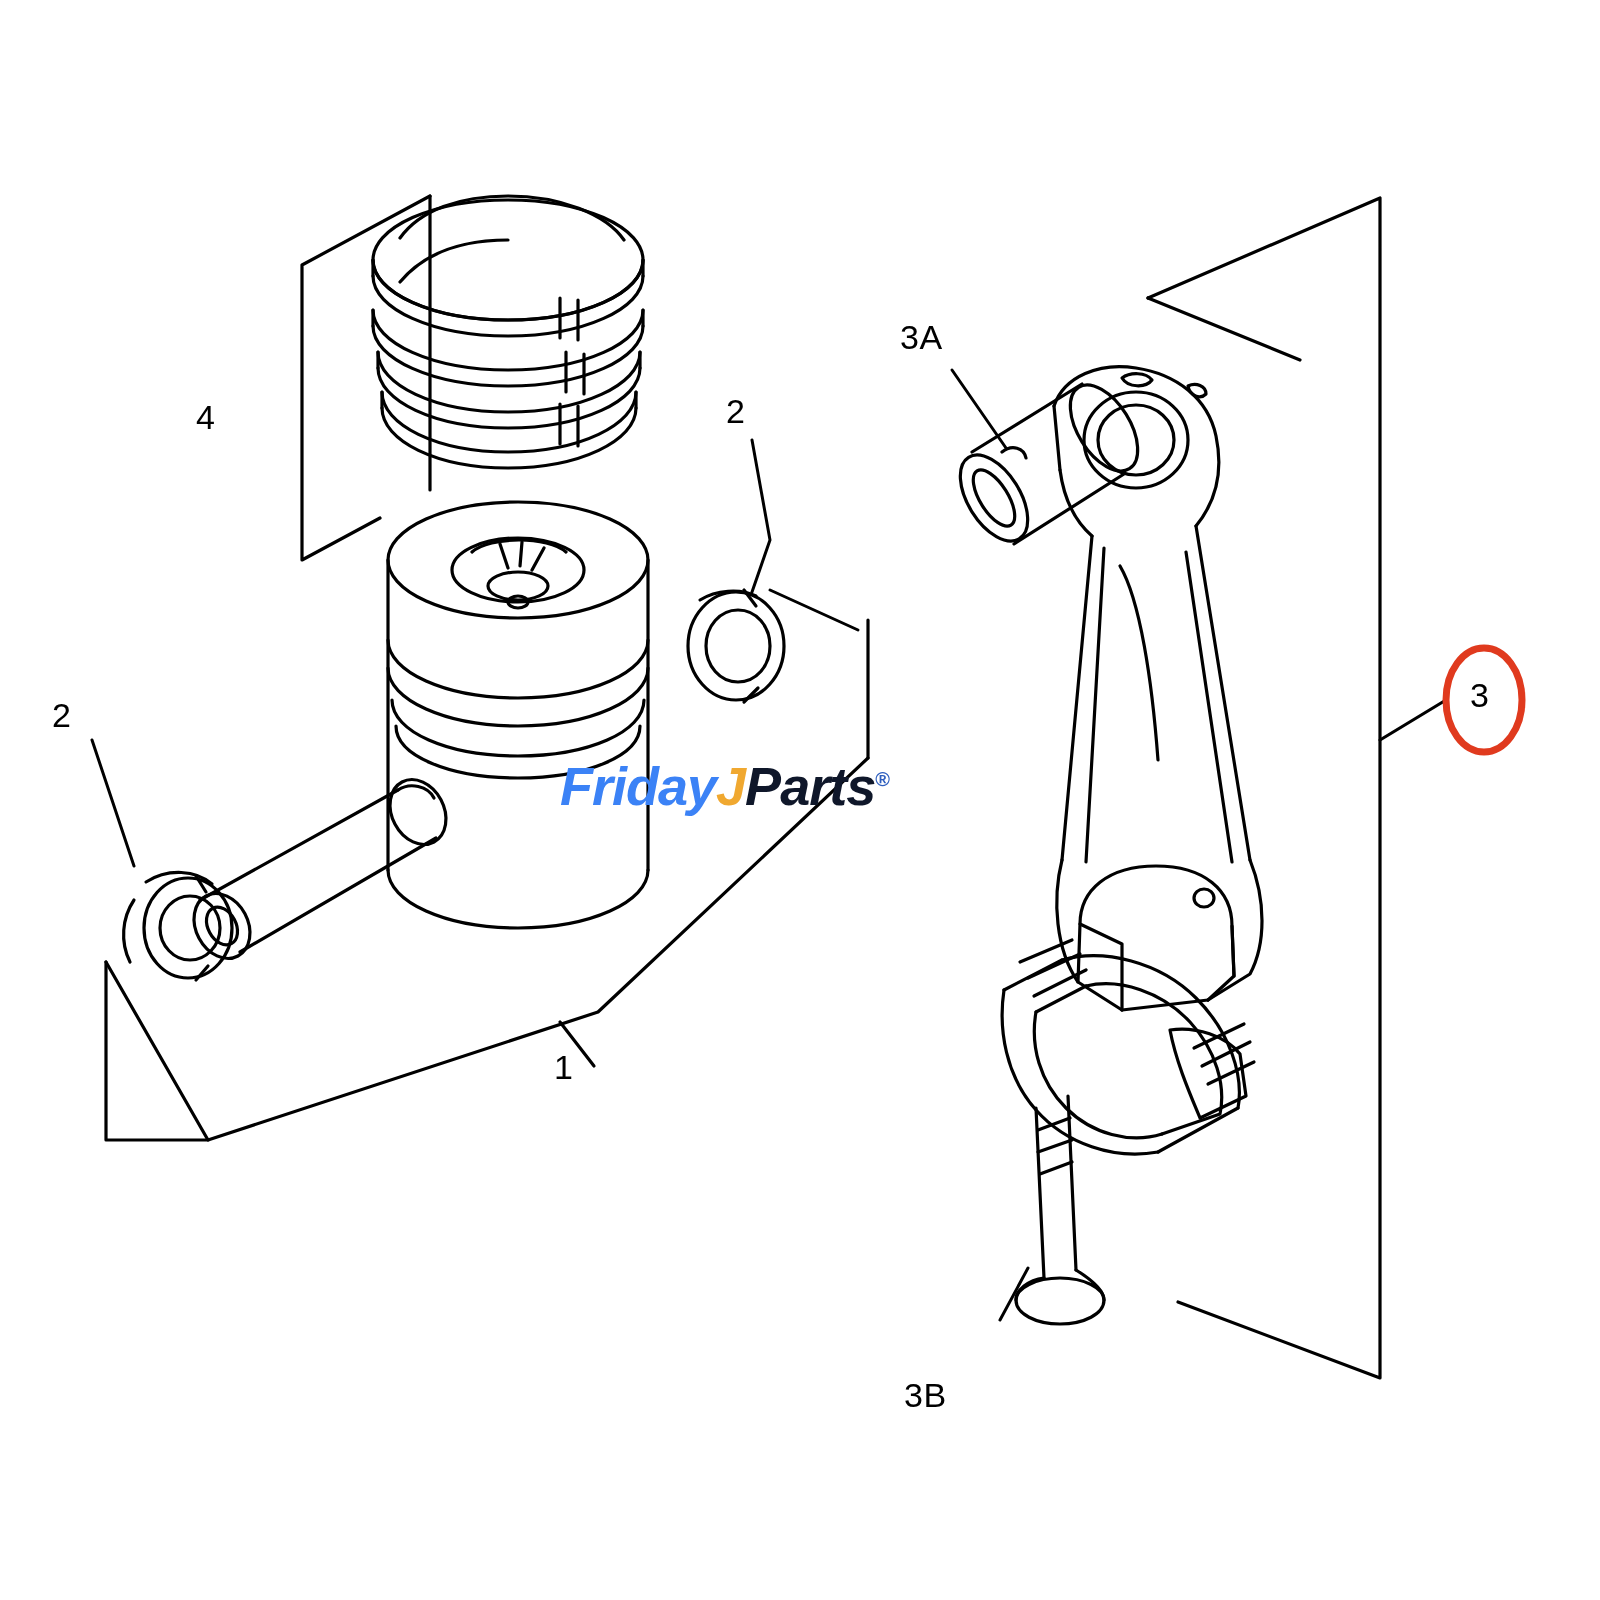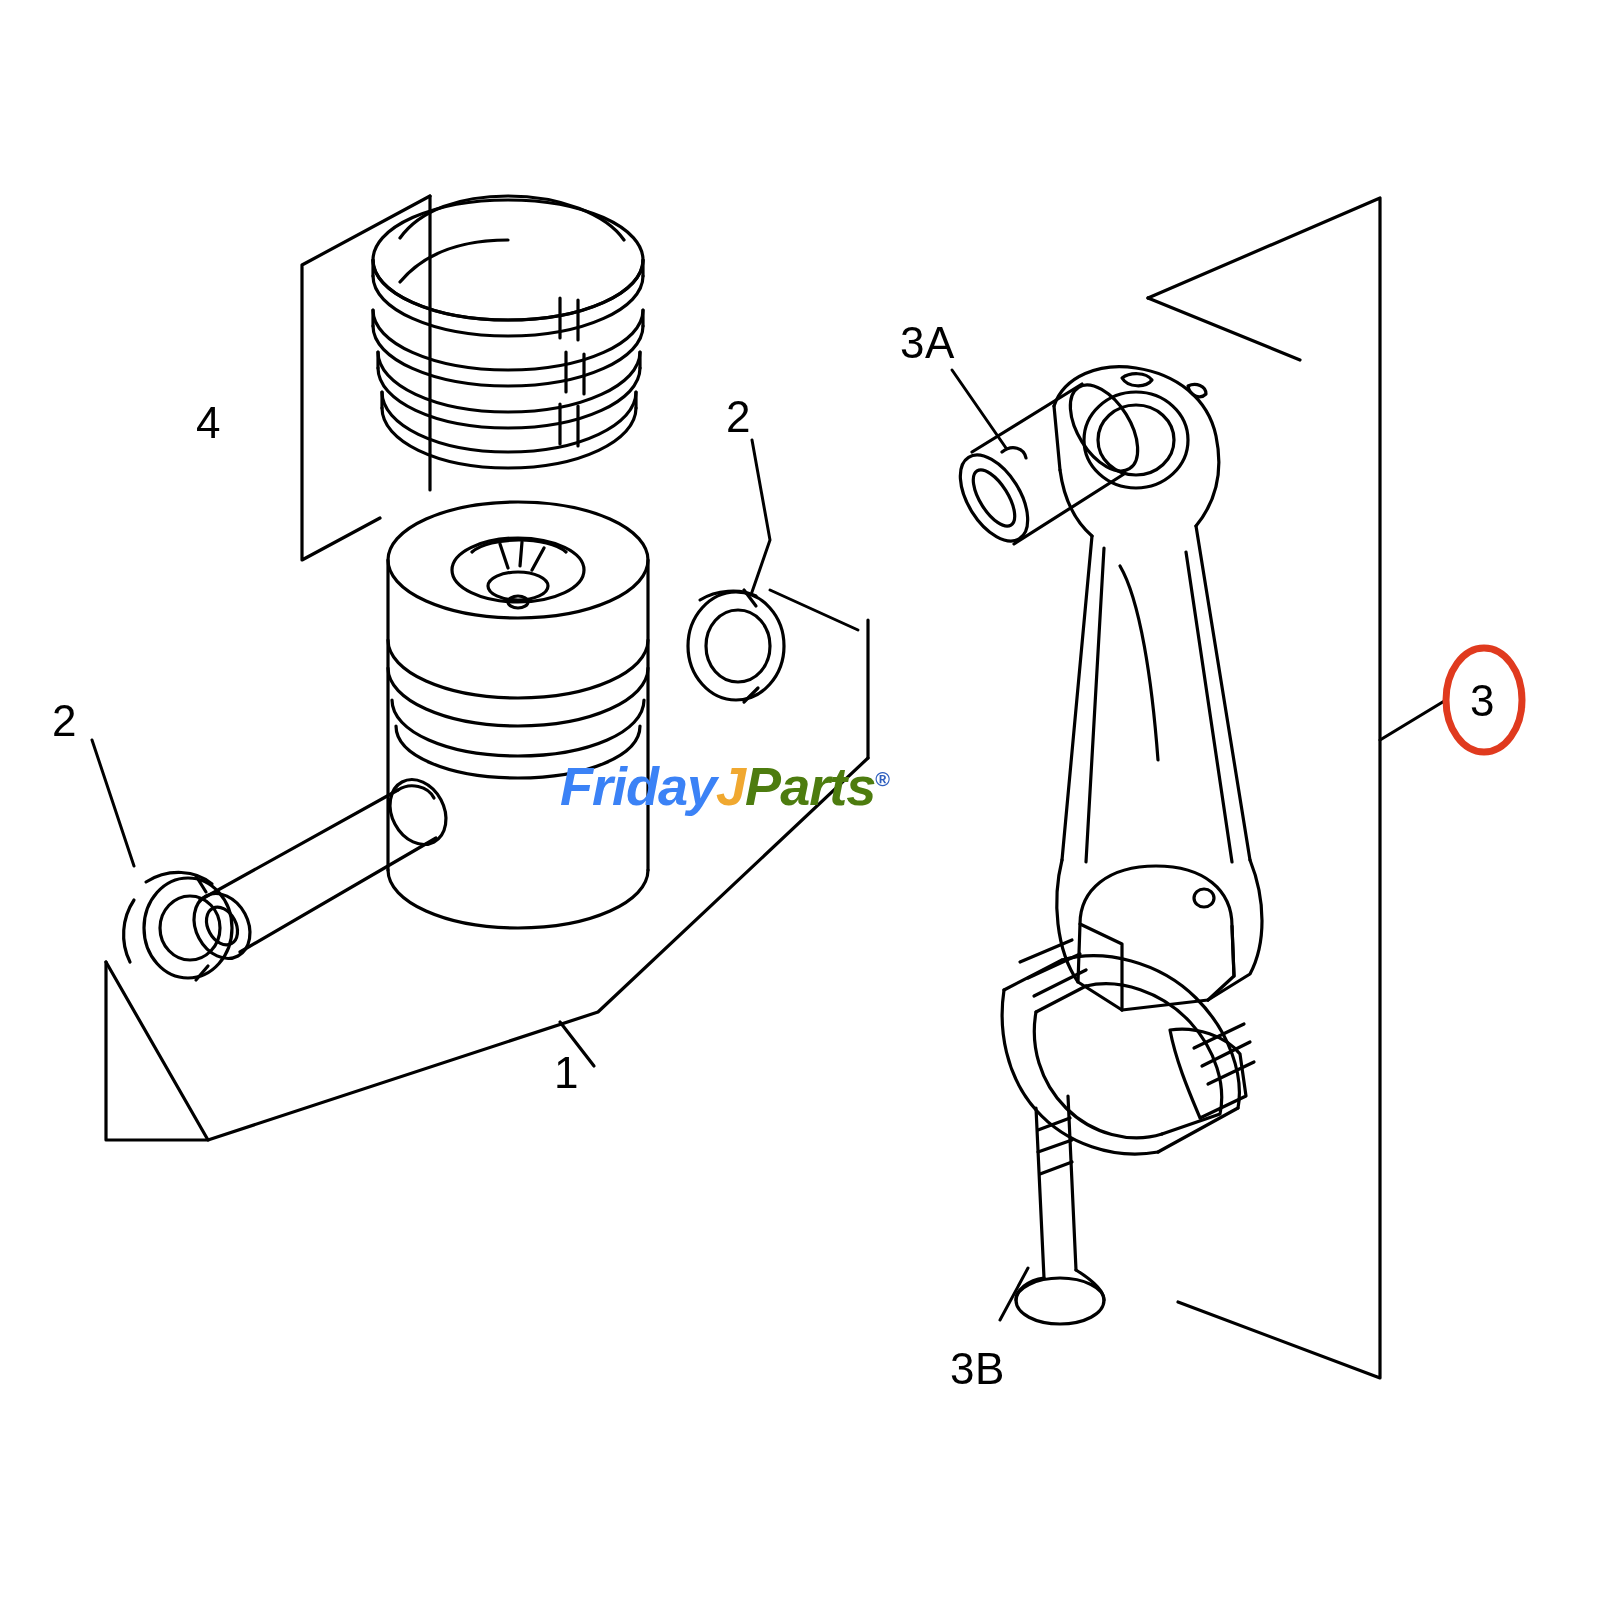--- a/index.html
+++ b/index.html
@@ -18,21 +18,21 @@
   #diagram-svg {
     position: absolute;
     left: 0;
     top: 0;
     width: 1600px;
     height: 1600px;
   }
   .callout {
     position: absolute;
     font-family: "Liberation Sans", sans-serif;
-    font-size: 44px;
+    font-size: 34px;
     color: #000000;
     font-weight: 400;
     letter-spacing: 0.5px;
     white-space: nowrap;
   }
   .callout.highlight {
     color: #000000;
   }
   #watermark {
     position: absolute;
@@ -41,21 +41,21 @@
     font-family: "Liberation Sans", sans-serif;
     font-size: 54px;
     font-weight: bold;
     font-style: italic;
     letter-spacing: -1px;
     white-space: nowrap;
     user-select: none;
   }
   #watermark .wm-friday { color: #3b82f6; }
   #watermark .wm-j { color: #f0a830; }
-  #watermark .wm-parts { color: #4d7c0f; }
+  #watermark .wm-parts { color: #0f172a; }
   #watermark .wm-reg {
     color: #2f5fbf;
     font-size: 20px;
     font-style: normal;
     vertical-align: super;
   }
 </style>
 </head>
 <body>
 
@@ -229,19 +229,19 @@
   <div class="callout" style="left:726px; top:392px;">2</div>
 
   <div class="callout" style="left:900px; top:318px;">3A</div>
 
   <div class="callout" style="left:52px; top:696px;">2</div>
 
   <div class="callout highlight" style="left:1470px; top:676px;">3</div>
 
   <div class="callout" style="left:554px; top:1048px;">1</div>
 
-  <div class="callout" style="left:904px; top:1344px;margin-left:46px;">3B</div>
+  <div class="callout" style="left:904px; top:1376px;">3B</div>
 
   <div id="watermark">
     <span class="wm-friday">Friday</span><span class="wm-j">J</span><span class="wm-parts">Parts</span><span class="wm-reg">®</span>
   </div>
 
 </div>
 
 </body></html>

